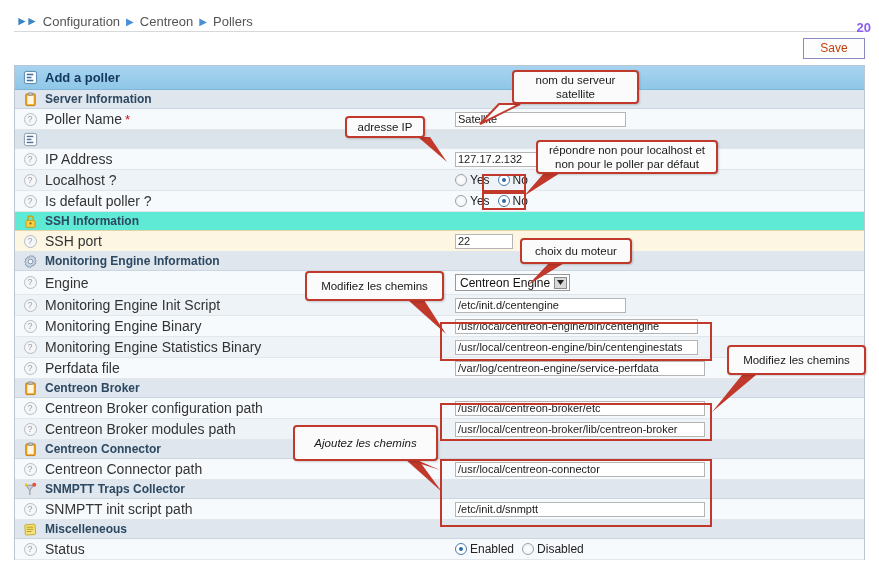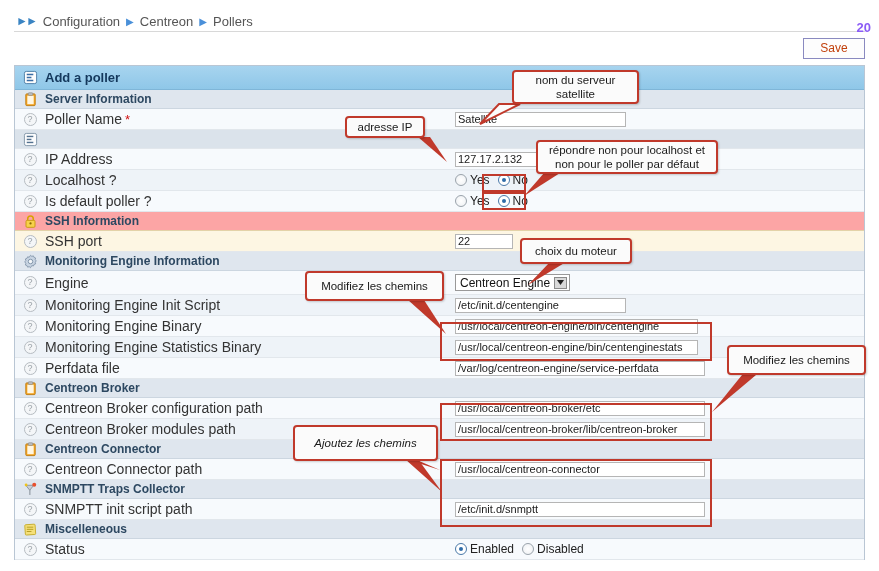--- a/index.html
+++ b/index.html
@@ -51,21 +51,21 @@
 
   .title-row {
     height: 24px; background: linear-gradient(#a7d4ef,#8fc7e8);
     border-bottom: 1px solid #7fb6d8;
     text-align: right;
   }
   .title-row .lbl { font-weight: bold; font-size: 13px; color: #14385c; }
 
   .sec-row { height: 19px; background: #dfe6ee; border-bottom: 1px solid #ccd6e0; }
   .sec-row .lbl { font-weight: bold; font-size: 12px; color: #2d4861; }
-  .sec-row.ssh { background: #fca5a5; border-bottom: 1px solid #e3d2a8; }
+  .sec-row.ssh { background: #5eead4; border-bottom: 1px solid #e3d2a8; }
 
   .r-odd  { background: #f7fafd; }
   .r-even { background: #eef3f8; }
   .r-ssh  { background: #fdf6e3; }
   .r-sep  { background: #dbe3eb; height: 19px; }
 
   .icoCell { width: 30px; min-width: 30px; display: flex; justify-content: center; align-items: center; }
   .lbl { font-size: 14px; color: #333; white-space: nowrap; }
   .req { color: #d01010; font-size: 13px; margin-left: 3px; }
   .fieldCell { position: absolute; left: 440px; top: 0; height: 100%; display: flex; align-items: center; }

